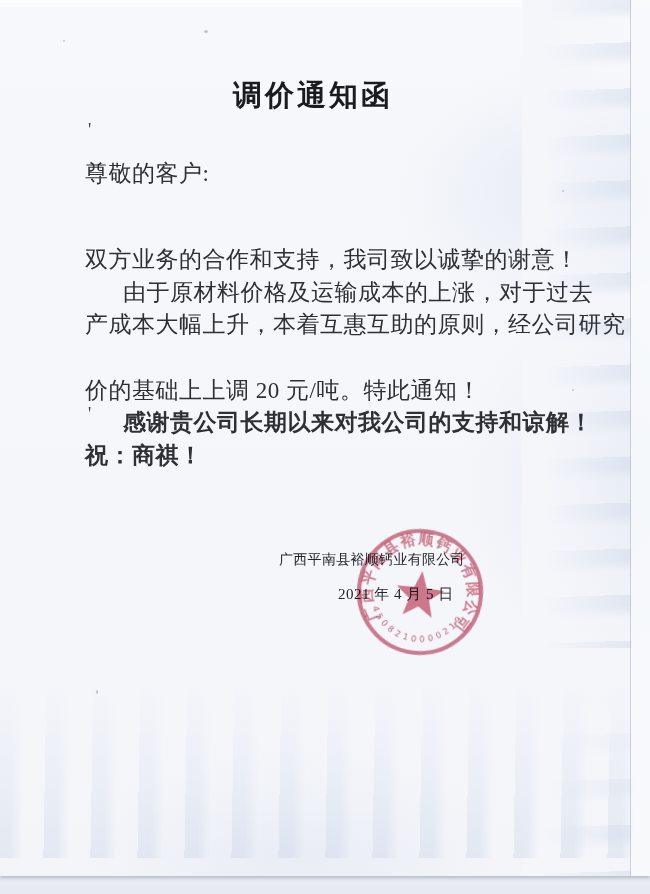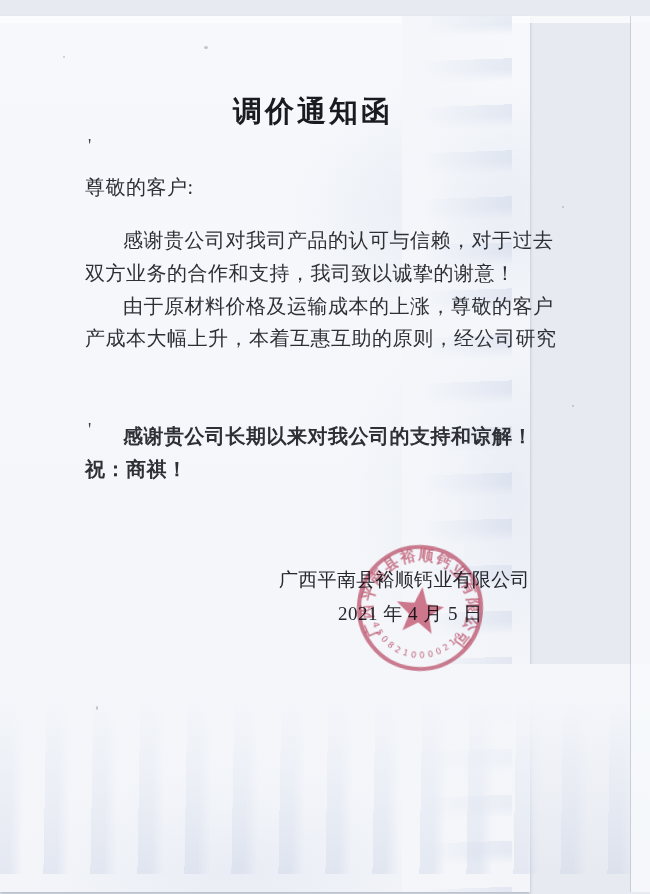--- a/index.html
+++ b/index.html
@@ -2,21 +2,21 @@
 <html><head>
 <meta charset="utf-8">
 <style>
   html,body{margin:0;padding:0;}
   body{
     width:650px;height:894px;position:relative;overflow:hidden;
     background:#e7eaf1;
     font-family:"Liberation Serif","DejaVu Serif",serif;
   }
   .page{
-    position:absolute;left:0;top:16px;width:530px;height:876px;
+    position:absolute;left:0;top:0;width:650px;height:876px;
     background-color:#f4f6fa;
     background-image:
       radial-gradient(ellipse 260px 180px at 88% 22%, rgba(213,220,236,.45), transparent 70%),
       radial-gradient(ellipse 220px 260px at 94% 55%, rgba(213,220,236,.40), transparent 70%),
       radial-gradient(ellipse 300px 160px at 45% 97%, rgba(213,220,236,.35), transparent 70%),
       linear-gradient(#f6f8fb,#f3f5f9);
     box-shadow:0 2px 3px rgba(120,128,148,.45);
   }
   .top-strip{position:absolute;left:0;top:0;width:650px;height:7px;background:#fbfcfe;opacity:.8;}
   .band-right{
@@ -31,47 +31,47 @@
       linear-gradient(to top, rgba(244,246,250,0) 0%, rgba(244,246,250,1) 85%),
       repeating-linear-gradient(91deg, rgba(202,211,230,.38) 0 13px, rgba(244,246,250,0) 26px 47px);
   }
   .edge-line-right{position:absolute;top:0;left:630px;width:1px;height:876px;background:rgba(168,176,196,.5);}
   .right-margin{position:absolute;top:0;left:631px;width:19px;height:876px;background:#f7f9fc;opacity:.85;}
   .title{
     position:absolute;left:233px;top:76px;margin:0;
     font-size:29px;font-weight:bold;letter-spacing:3px;color:#1a1b20;white-space:nowrap;
   }
   .line{
-    position:absolute;font-size:20px;color:#2e3036;letter-spacing:.5px;white-space:nowrap;
+    position:absolute;font-size:23px;color:#2e3036;letter-spacing:.5px;white-space:nowrap;
   }
   .tick{position:absolute;font-size:18px;color:#3a3c42;}
   .sig{position:absolute;white-space:nowrap;color:#27282e;z-index:3;mix-blend-mode:multiply;}
-  .sig-company{left:279px;top:551px;font-size:19px;letter-spacing:.3px;}
-  .sig-date{left:338px;top:585px;font-size:19px;letter-spacing:.5px;}
+  .sig-company{left:279px;top:551px;font-size:14px;letter-spacing:.3px;}
+  .sig-date{left:338px;top:585px;font-size:15px;letter-spacing:.5px;}
   .seal{position:absolute;left:352px;top:524px;z-index:2;mix-blend-mode:multiply;opacity:.88;}
   .speck{position:absolute;border-radius:50%;background:rgba(96,102,118,.35);}
 </style>
 </head>
 <body>
 
 <div class="page">
   <div class="top-strip"></div>
   <div class="band-right"></div>
   <div class="band-bottom"></div>
 
   <h1 class="title">调价通知函</h1>
 
   <span class="tick" style="left:88px;top:120px;">'</span>
 
   <div class="line" style="left:85px;top:158px;">尊敬的客户:</div>
 
-  <div class="line" style="left:123px;top:211px;">感谢贵公司对我司产品的认可与信赖，对于过去</div>
   <div class="line" style="left:85px;top:244px;">双方业务的合作和支持，我司致以诚挚的谢意！</div>
-  <div class="line" style="left:123px;top:277px;">由于原材料价格及运输成本的上涨，尊敬的客户</div>
+  <div class="line" style="left:123px;top:277px;">由于原材料价格及运输成本的上涨，对于过去</div>
   <div class="line" style="left:85px;top:309px;">产成本大幅上升，本着互惠互助的原则，经公司研究</div>
+  <div class="line" style="left:85px;top:375px;">价的基础上上调 20 元/吨。特此通知！</div>
 
   <span class="tick" style="left:88px;top:404px;">'</span>
   <div class="line" style="left:123px;top:407px;font-weight:bold;">感谢贵公司长期以来对我公司的支持和谅解！</div>
   <div class="line" style="left:85px;top:440px;font-weight:bold;">祝：商祺！</div>
 
   <svg class="seal" width="136" height="136" viewBox="0 0 136 136">
     <defs>
       <filter id="sblur" x="-10%" y="-10%" width="120%" height="120%">
         <feGaussianBlur stdDeviation="0.55"></feGaussianBlur>
       </filter>

